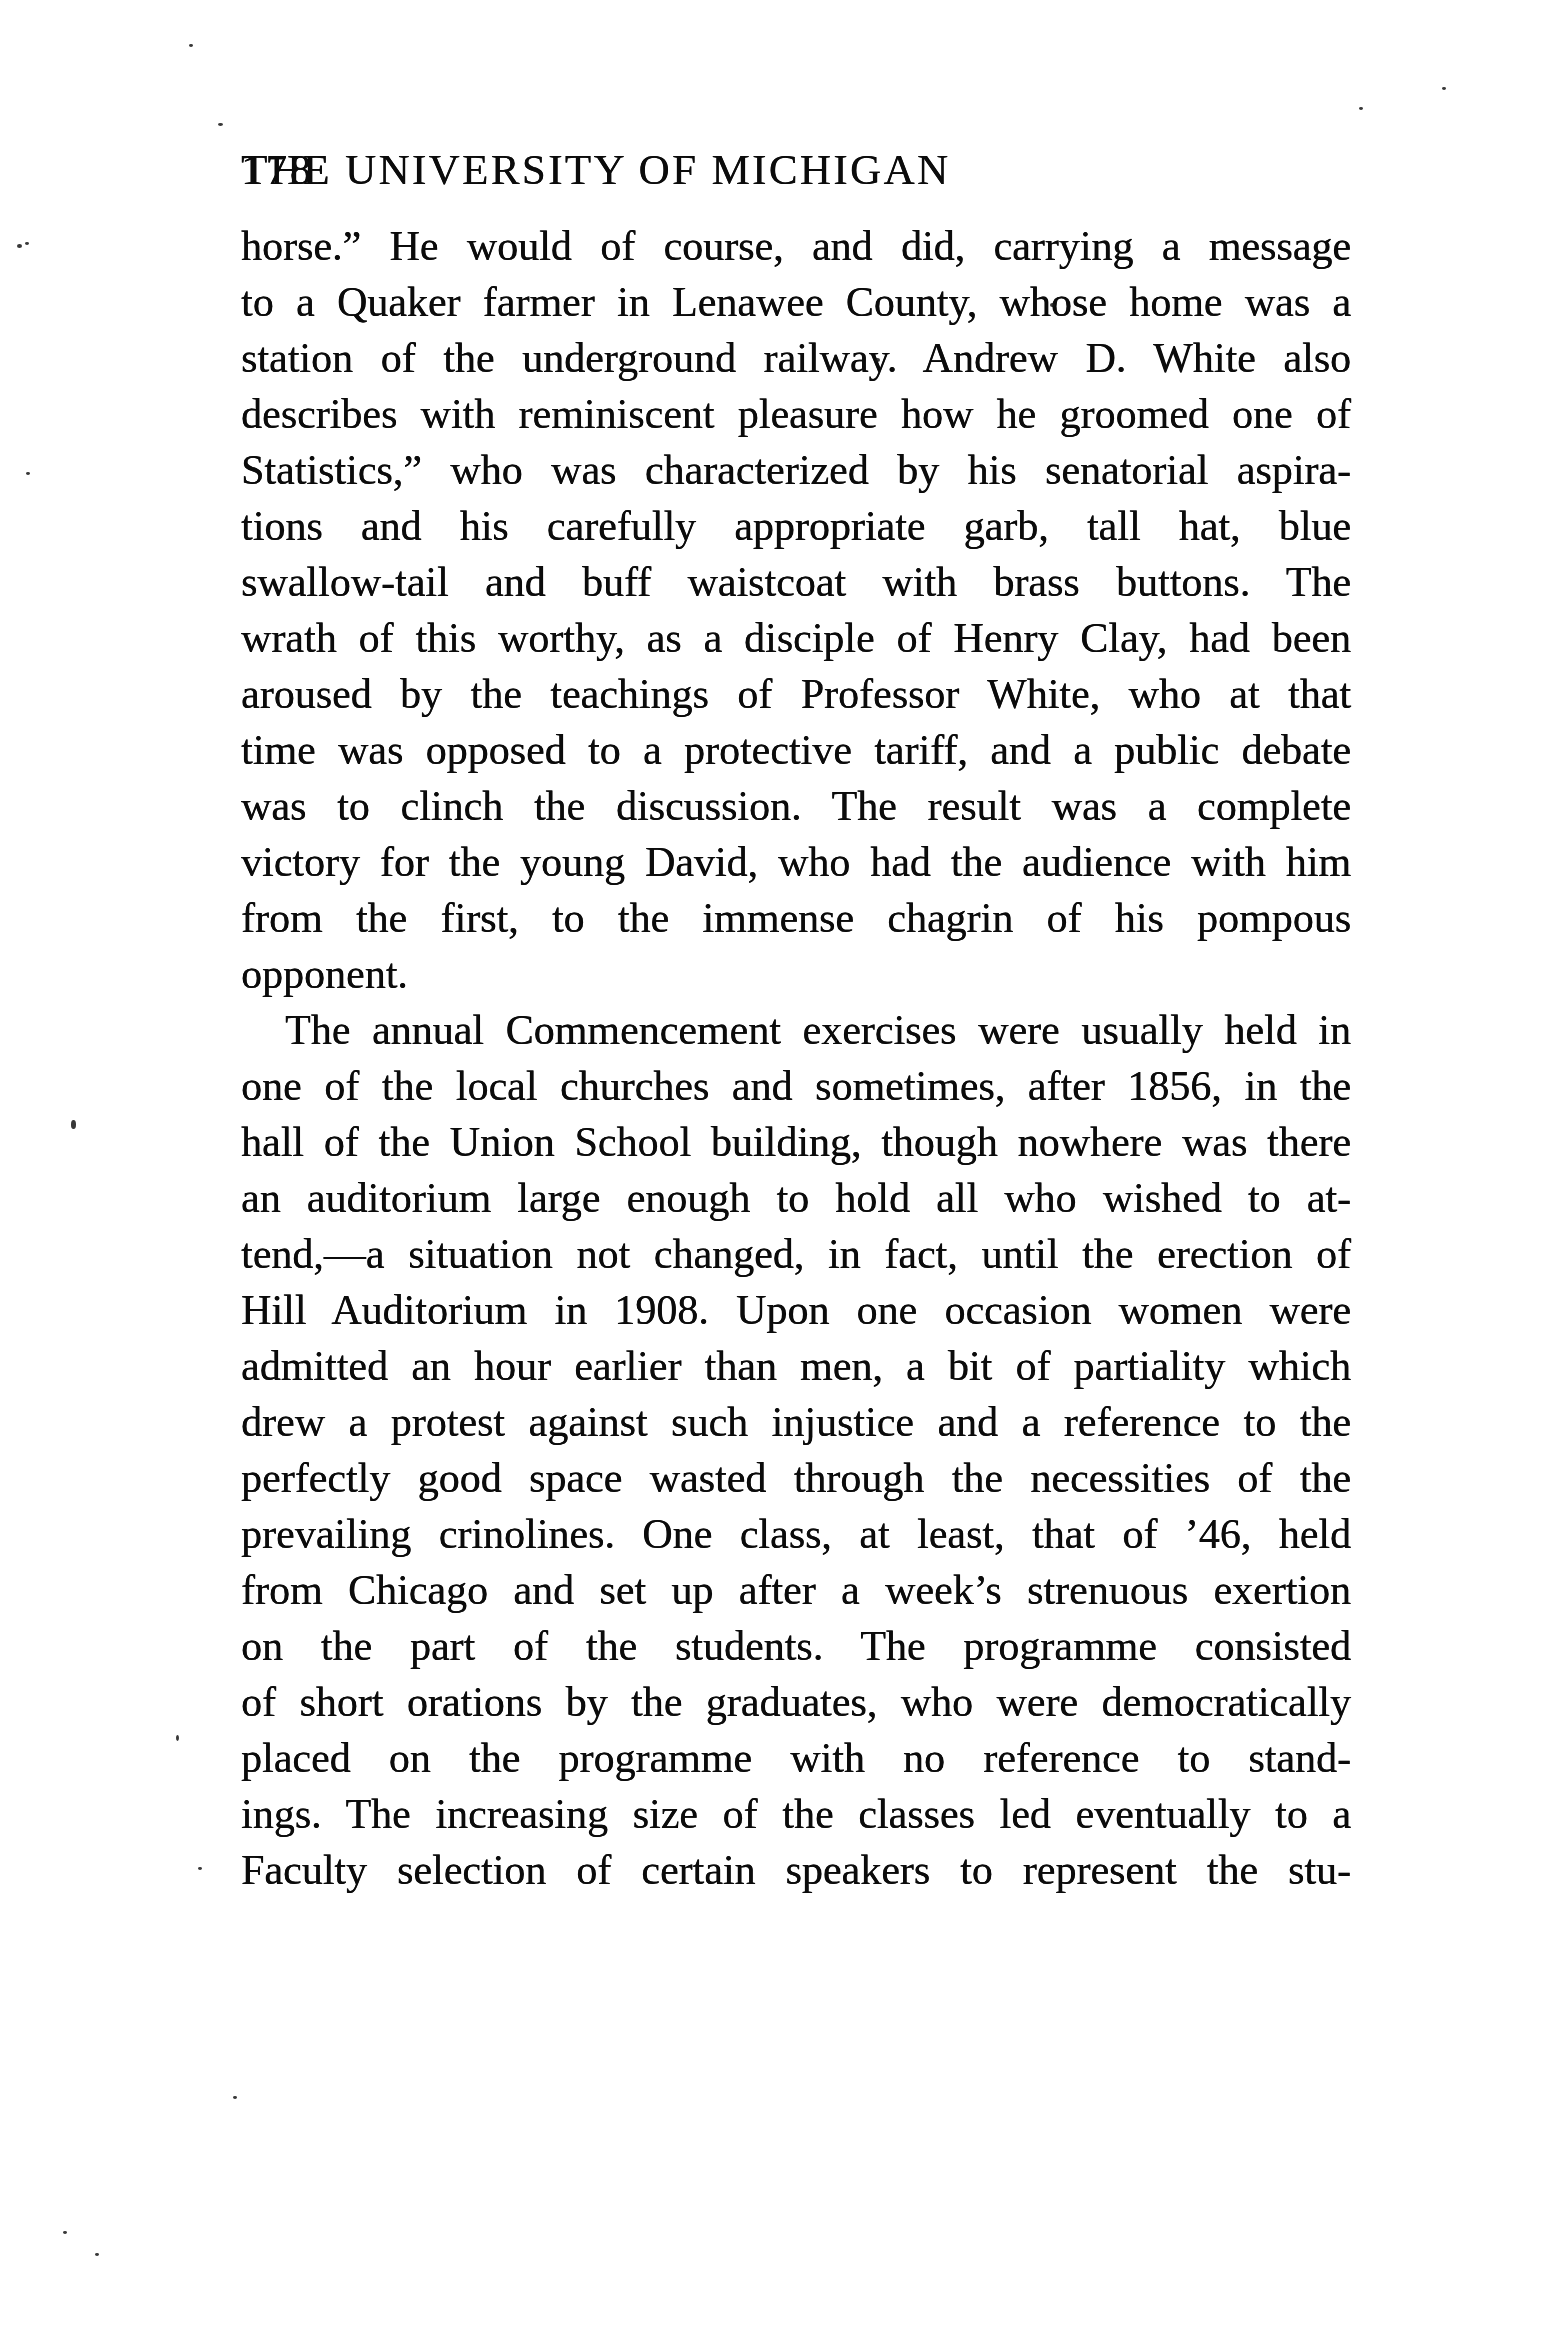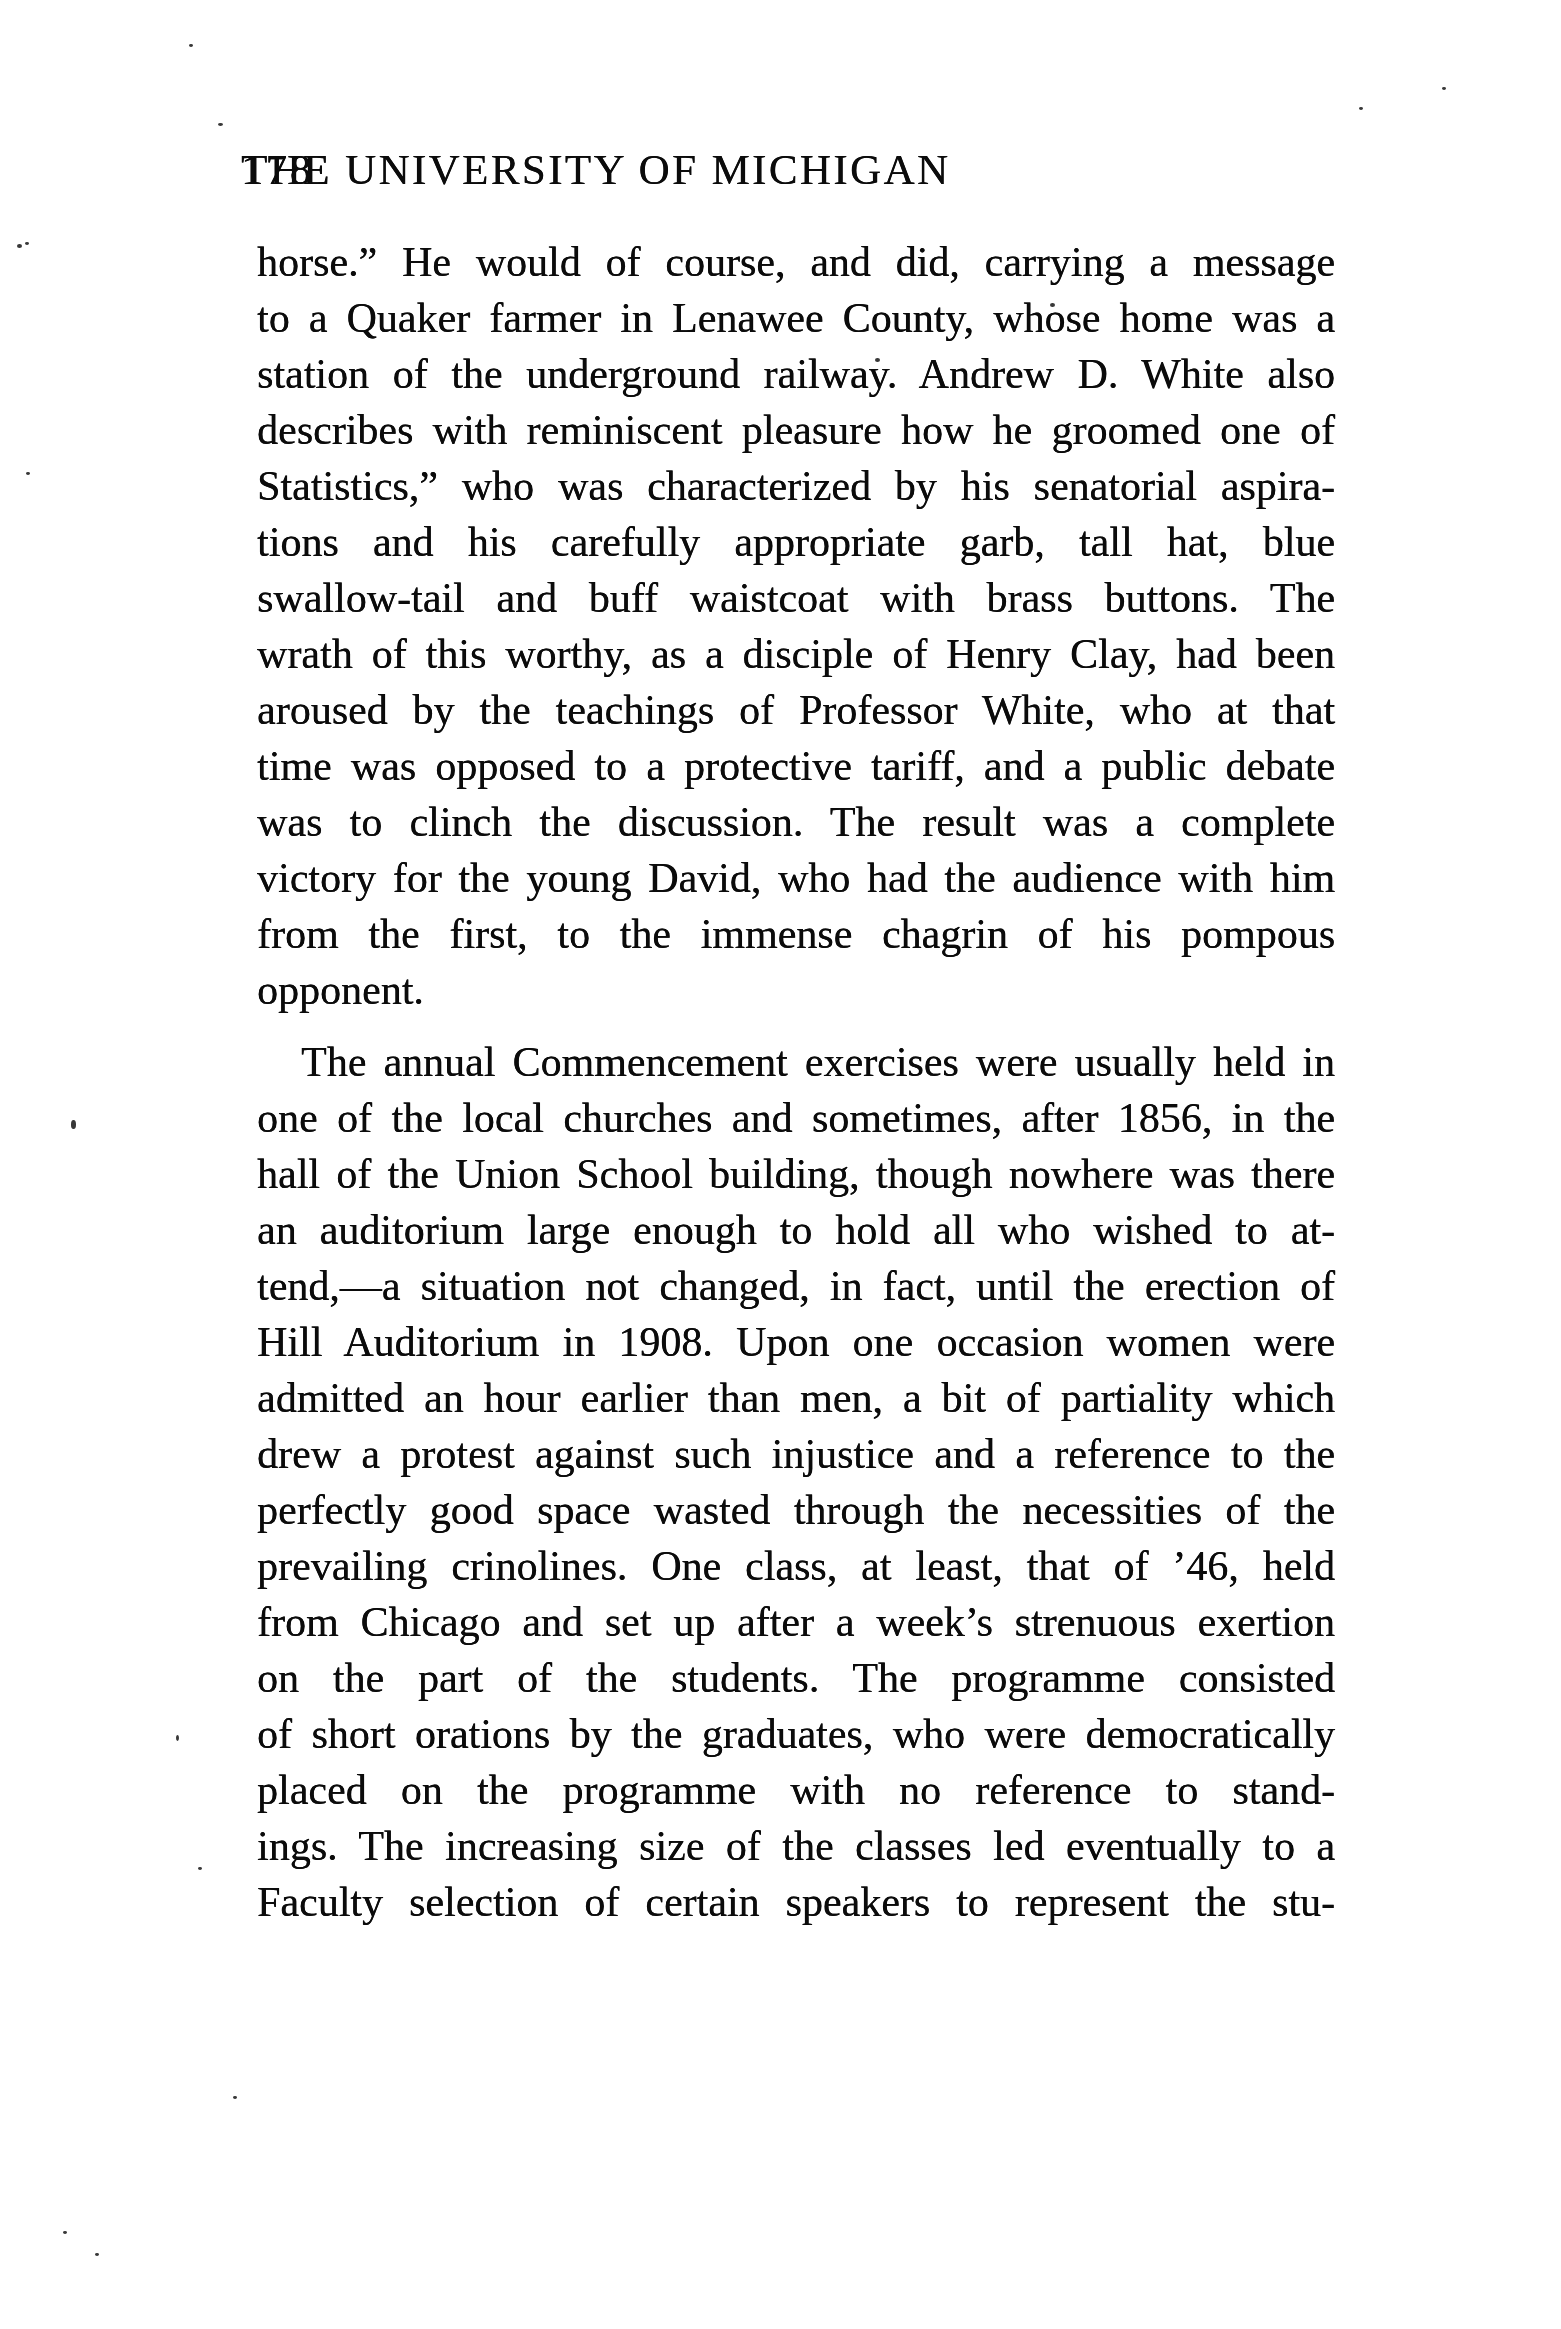--- a/index.html
+++ b/index.html
@@ -26,21 +26,21 @@
     letter-spacing:2.4px;
     text-shadow:0.3px 0.3px 0 currentColor;
     white-space:nowrap;
   }
   .text-block{
     position:absolute;left:241px;top:218px;width:1110px;
     font-size:42px;line-height:56px;
     word-spacing:1px;
     text-shadow:0.3px 0.3px 0 currentColor;
   }
-  .paragraph{margin:16px;padding:0;}
+  .paragraph{margin:0;padding:0;}
   .line{
     height:56px;
     text-align:justify;
     text-align-last:justify;
     white-space:nowrap;
   }
   .line.no-just{text-align-last:left;}
   .line.indent{text-indent:44px;}
   .speck{
     position:absolute;background:#151515;border-radius:50%;opacity:.85;

